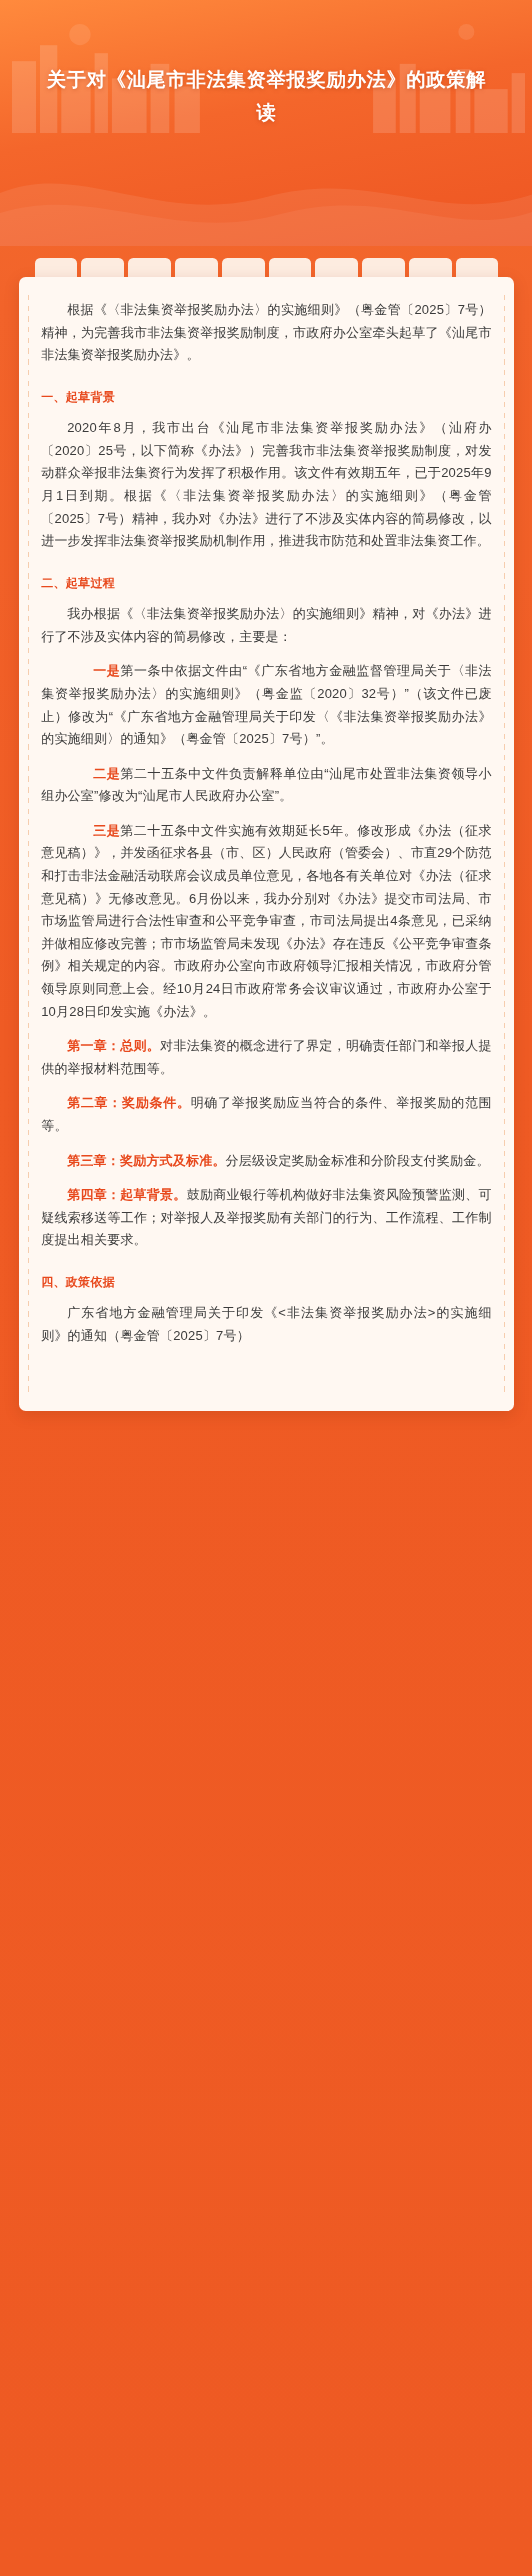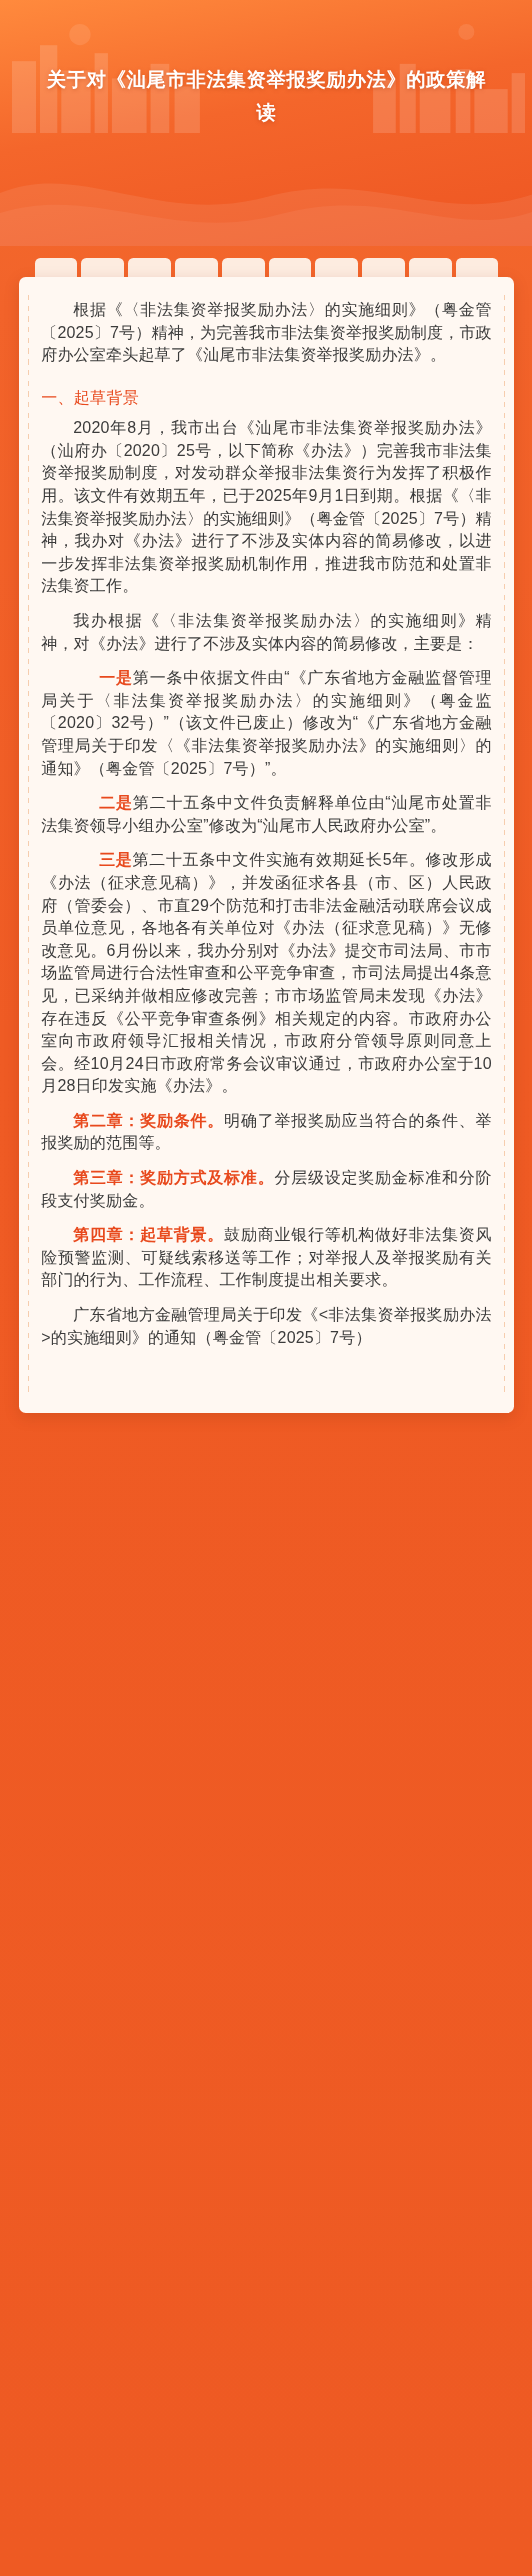--- a/index.html
+++ b/index.html
@@ -93,32 +93,32 @@
     bottom: 18.6px;
     width: 1.3px;
     background: repeating-linear-gradient(180deg, #f6cdae 0px, #f6cdae 5.3px, transparent 5.3px, transparent 10.7px);
   }
   .card:before { left: 9.3px; }
   .card:after { right: 9.3px; }
 
   
   p.para {
     margin: 0 0 12px 0;
-    font-size: 16px;
+    font-size: 13px;
     line-height: 22.6px;
     color: #3b3b3b;
     text-align: justify;
     text-indent: 2em;
     letter-spacing: 0.2px;
   }
   h2.section {
     margin: 20px 0 9.3px 0;
-    font-size: 16px;
+    font-size: 12px;
     line-height: 21px;
-    font-weight: normal;
+    font-weight: bold;
     color: #e8491d;
     letter-spacing: 0.3px;
   }
   .lead {
     color: #e8491d;
     font-weight: bold;
     margin-left: 26px;
   }
   .chap {
     color: #e8491d;
@@ -179,37 +179,40 @@
       <div class="tab"></div>
     </div>
 
     <div class="card">
 
       <p class="para">根据《〈非法集资举报奖励办法〉的实施细则》（粤金管〔2025〕7号）精神，为完善我市非法集资举报奖励制度，市政府办公室牵头起草了《汕尾市非法集资举报奖励办法》。</p>
 
       <h2 class="section">一、起草背景</h2>
       <p class="para">2020年8月，我市出台《汕尾市非法集资举报奖励办法》（汕府办〔2020〕25号，以下简称《办法》）完善我市非法集资举报奖励制度，对发动群众举报非法集资行为发挥了积极作用。该文件有效期五年，已于2025年9月1日到期。根据《〈非法集资举报奖励办法〉的实施细则》（粤金管〔2025〕7号）精神，我办对《办法》进行了不涉及实体内容的简易修改，以进一步发挥非法集资举报奖励机制作用，推进我市防范和处置非法集资工作。</p>
 
+      <h2 class="section">二、起草过程</h2>
       <p class="para">我办根据《〈非法集资举报奖励办法〉的实施细则》精神，对《办法》进行了不涉及实体内容的简易修改，主要是：</p>
 
       <p class="para"><span class="lead">一是</span><span>第一条中依据文件由“《广东省地方金融监督管理局关于〈非法集资举报奖励办法〉的实施细则》（粤金监〔2020〕32号）”（该文件已废止）修改为“《广东省地方金融管理局关于印发〈《非法集资举报奖励办法》的实施细则〉的通知》（粤金管〔2025〕7号）”。</span></p>
 
       <p class="para"><span class="lead">二是</span><span>第二十五条中文件负责解释单位由“汕尾市处置非法集资领导小组办公室”修改为“汕尾市人民政府办公室”。</span></p>
 
       <p class="para"><span class="lead">三是</span><span>第二十五条中文件实施有效期延长5年。修改形成《办法（征求意见稿）》，并发函征求各县（市、区）人民政府（管委会）、市直29个防范和打击非法金融活动联席会议成员单位意见，各地各有关单位对《办法（征求意见稿）》无修改意见。6月份以来，我办分别对《办法》提交市司法局、市市场监管局进行合法性审查和公平竞争审查，市司法局提出4条意见，已采纳并做相应修改完善；市市场监管局未发现《办法》存在违反《公平竞争审查条例》相关规定的内容。市政府办公室向市政府领导汇报相关情况，市政府分管领导原则同意上会。经10月24日市政府常务会议审议通过，市政府办公室于10月28日印发实施《办法》。</span></p>
 
 
+      <p class="para"><span class="chap">第一章：</span><span class="chap">总则。</span><span>对非法集资的概念进行了界定，明确责任部门和举报人提供的举报材料范围等。</span></p>
 
       <p class="para"><span class="chap">第二章：</span><span class="chap">奖励条件。</span><span>明确了举报奖励应当符合的条件、举报奖励的范围等。</span></p>
 
       <p class="para"><span class="chap">第三章：</span><span class="chap">奖励方式及标准。</span><span>分层级设定奖励金标准和分阶段支付奖励金。</span></p>
 
       <p class="para"><span class="chap">第四章：</span><span class="chap">起草背景。</span><span>鼓励商业银行等机构做好非法集资风险预警监测、可疑线索移送等工作；对举报人及举报奖励有关部门的行为、工作流程、工作制度提出相关要求。</span></p>
 
 
+      <h2 class="section">四、政策依据</h2>
       <p class="para">广东省地方金融管理局关于印发《&lt;非法集资举报奖励办法&gt;的实施细则》的通知（粤金管〔2025〕7号）</p>
 
       <div class="bottom-space"></div>
     </div>
   </div>
 
 </div>
 
 
 </body></html>

